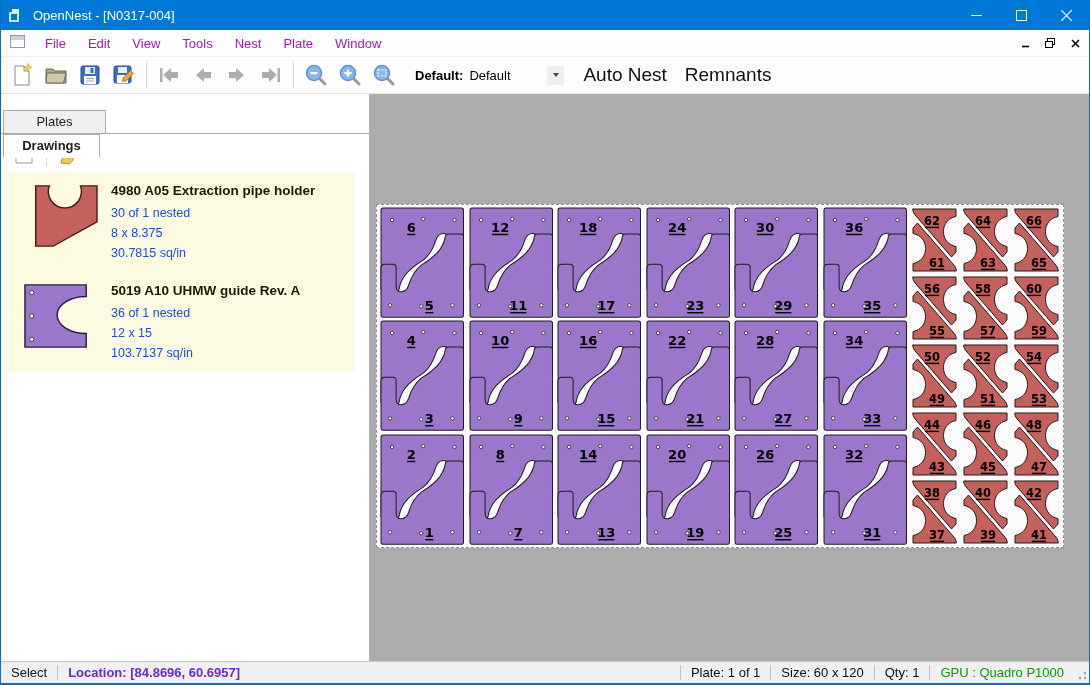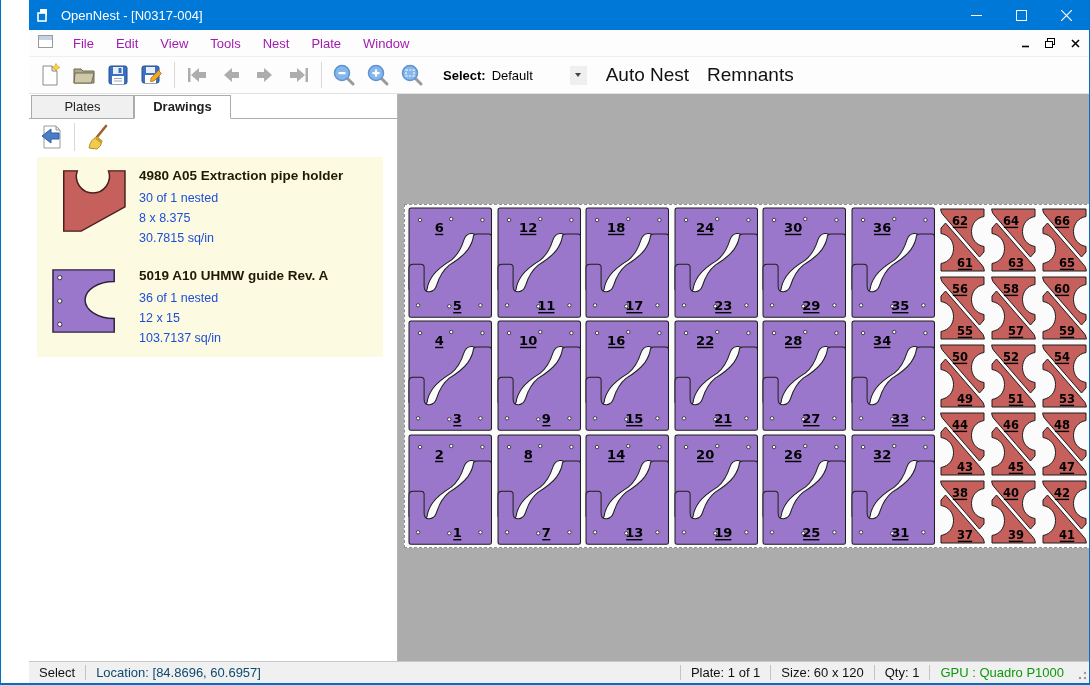--- a/index.html
+++ b/index.html
@@ -1,20 +1,20 @@
 <!DOCTYPE html>
 <html><head>
 <meta charset="utf-8">
 <style>
   html,body{margin:0;padding:0;background:#444;}
   *{box-sizing:border-box;}
   .window{width:1090px;height:685px;position:relative;background:#fff;
     font-family:"Liberation Sans","DejaVu Sans",sans-serif;
     border-left:1px solid #0070C8;border-right:1px solid #0070C8;border-bottom:2px solid #0070C8;
-    display:flex;flex-direction:column;overflow:hidden;padding-left:28px;}
+    display:flex;flex-direction:column;overflow:hidden;}
   
   .titlebar{height:30px;background:#0078D7;display:flex;align-items:center;color:#fff;flex:0 0 auto;}
   .titlebar .appicon{width:30px;display:flex;justify-content:center;}
   .titlebar .title{font-size:13px;margin-left:2px;}
   .titlebar .spacer{flex:1;}
   .tb-btn{width:45px;height:30px;display:flex;align-items:center;justify-content:center;}
   
   .menubar{height:27px;background:#FDFDFD;display:flex;align-items:center;font-size:13px;color:#a21caf;flex:0 0 auto;border-bottom:1px solid #F0F0F0;}
   .mdi-icon{margin:0 9px 0 9px;}
   .menu-item{padding:4px 11px;}
@@ -25,41 +25,41 @@
   .tool-btn{width:34px;height:30px;display:flex;align-items:center;justify-content:center;}
   .tool-sep{width:1px;height:26px;background:#D8D8D8;margin:0 5px;}
   .engine-label{font-weight:bold;font-size:13px;margin:0 6px 0 14px;}
   .engine-value{font-size:13px;width:78px;}
   .engine-drop{width:17px;height:19px;background:#EFEFEF;display:flex;align-items:center;justify-content:center;margin-right:10px;}
   .caret{width:0;height:0;border-left:3.5px solid transparent;border-right:3.5px solid transparent;border-top:4px solid #444;}
   .txt-btn{font-size:19px;padding:6px 9px;color:#111;}
   
   .main{flex:1 1 auto;display:flex;min-height:0;}
   .left-panel{width:369px;background:#fff;border-right:1px solid #B4B4B4;display:flex;flex-direction:column;}
-  .tabs{display:flex;height:24px;padding-left:2px;margin-top:1px;}
+  .tabs{display:flex;height:24px;padding-left:2px;margin-top:16px;flex-direction:column;}
   .tab{width:103px;text-align:center;font-size:13px;line-height:22px;border:1px solid #ACACAC;background:#F0F0F0;color:#222;}
   .tab.active{background:#fff;border-bottom:1px solid #fff;width:97px;font-weight:bold;position:relative;top:0;}
   .panel-tools{height:37px;display:flex;align-items:center;border-top:1px solid #ACACAC;margin-top:-1px;padding-left:6px;}
   .panel-tools .tool-sep{height:28px;}
   .drawing-list{margin:2px 14px 0 8px;}
   .drawing-item{background:#FCFAE1;display:flex;padding:9px 6px;}
   .thumb{width:96px;display:flex;align-items:flex-start;justify-content:flex-start;padding-left:4px;}
   .d-title{font-size:13.5px;font-weight:bold;color:#1F1A05;margin:2px 0 5px;}
   .d-sub{font-size:12.5px;color:#1d4ed8;line-height:20px;}
   
   .canvas{flex:1;background:#ACACAC;position:relative;overflow:hidden;}
   .plate{position:absolute;left:6px;top:110px;width:688px;height:344px;background:#FBFBFB;border:1px dashed #909090;}
   .purple-grid{position:absolute;left:1px;top:1px;width:531px;height:340px;display:grid;grid-template-columns:repeat(6,1fr);grid-template-rows:repeat(3,1fr);}
   .red-grid{position:absolute;left:532px;top:1px;width:153px;height:340px;display:grid;grid-template-columns:repeat(3,1fr);grid-template-rows:repeat(5,1fr);}
   .purple-grid svg,.red-grid svg{width:100%;height:100%;display:block;}
   
   .statusbar{height:22px;background:#F0F0F0;border-top:1px solid #C8C8C8;display:flex;align-items:center;font-size:13px;flex:0 0 auto;}
   .sb-item{padding:0 10px;color:#111;}
   .sb-sep{width:1px;height:15px;background:#C4C4C4;}
-  .sb-loc{color:#0c4a6e;}
+  .sb-loc{color:#6d28d9;font-weight:bold;}
   .statusbar .spacer{flex:1;}
   .grip{width:14px;height:16px;margin-right:1px;}
 </style>
 </head>
 <body>
 
 <div class="window">
 
   <div class="titlebar">
     <span class="appicon">
@@ -191,21 +191,21 @@
           <rect x="8.9" y="6.6" width="2.2" height="7" fill="#fff"></rect>
       </svg>
     </span>
     <span class="tool-btn">
       <svg width="24" height="24" viewBox="0 0 24 24">
         <line x1="15" y1="15" x2="21" y2="21" stroke="#9a9a9a" stroke-width="3" stroke-linecap="round"></line>
         <circle cx="10" cy="10" r="7.5" fill="#85B7EC" stroke="#5E93CF" stroke-width="1.5"></circle>
         <rect x="6" y="7" width="8" height="6" fill="none" stroke="#fff" stroke-width="1.2" stroke-dasharray="2,1.4"></rect>
       </svg>
     </span>
-    <span class="engine-label">Select:</span>
+    <span class="engine-label">Default:</span>
     <span class="engine-value">Default</span>
     <span class="engine-drop">
         <span class="caret"></span>
       </span>
     <span class="txt-btn">Auto Nest</span>
     <span class="txt-btn">Remnants</span>
   </div>
 
   <div class="main">
     <div class="left-panel">

